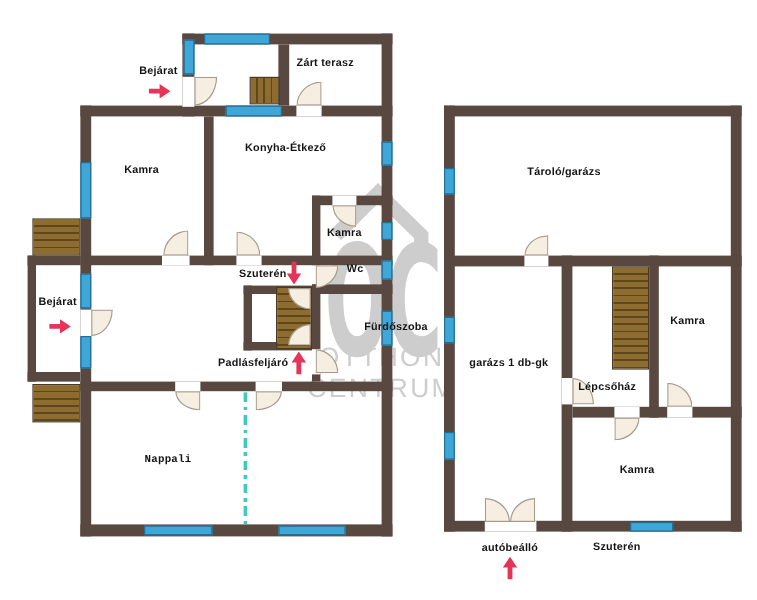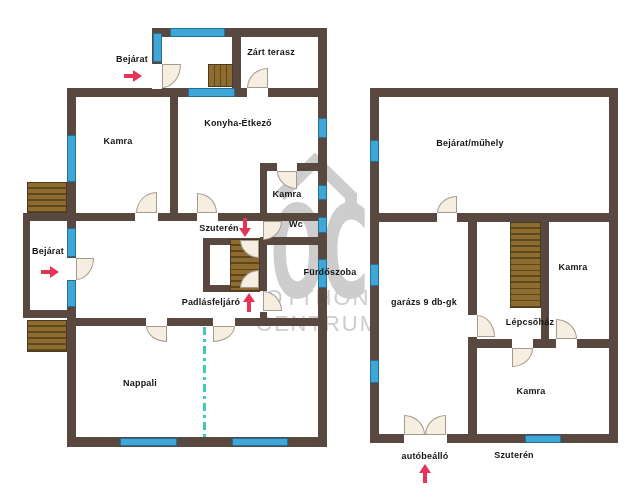--- a/index.html
+++ b/index.html
@@ -145,21 +145,21 @@
     <div class="label" style="left: 132px; top: 59px;">Bejárat</div>
     <div class="label" style="left: 271px; top: 52px;">Zárt terasz</div>
     <div class="label" style="left: 118px; top: 141px;">Kamra</div>
     <div class="label" style="left: 223px; top: 123px; margin-left: 15px;">Konyha-Étkező</div>
     <div class="label" style="left: 287px; top: 194px;">Kamra</div>
     <div class="label" style="left: 219px; top: 228px;">Szuterén</div>
     <div class="label" style="left: 296px; top: 224px;">Wc</div>
     <div class="label" style="left: 290px; top: 272px; margin-left: 40px;">Fürdőszoba</div>
     <div class="label" style="left: 211px; top: 302px;">Padlásfeljáró</div>
     <div class="label" style="left: 48px; top: 251px;">Bejárat</div>
-    <div class="label" style="left: 140px; top: 383px;">Nappali</div>
-    <div class="label" style="left: 470px; top: 143px;">Bejárat/műhely</div>
-    <div class="label" style="left: 424px; top: 302px;">garázs 9 db-gk</div>
+    <div class="label" style="left: 140px; top: 383px; font-family: Liberation Mono, monospace;">Nappali</div>
+    <div class="label" style="left: 470px; top: 143px;">Tároló/garázs</div>
+    <div class="label" style="left: 424px; top: 302px;">garázs 1 db-gk</div>
     <div class="label" style="left: 573px; top: 267px;">Kamra</div>
-    <div class="label" style="left: 506px; top: 322px; margin-left: 24px;">Lépcsőház</div>
+    <div class="label" style="left: 506px; top: 322px;">Lépcsőház</div>
     <div class="label" style="left: 531px; top: 391px;">Kamra</div>
     <div class="label" style="left: 425px; top: 456px;">autóbeálló</div>
     <div class="label" style="left: 514px; top: 455px;">Szuterén</div>
   </div>
 
 </body></html>

